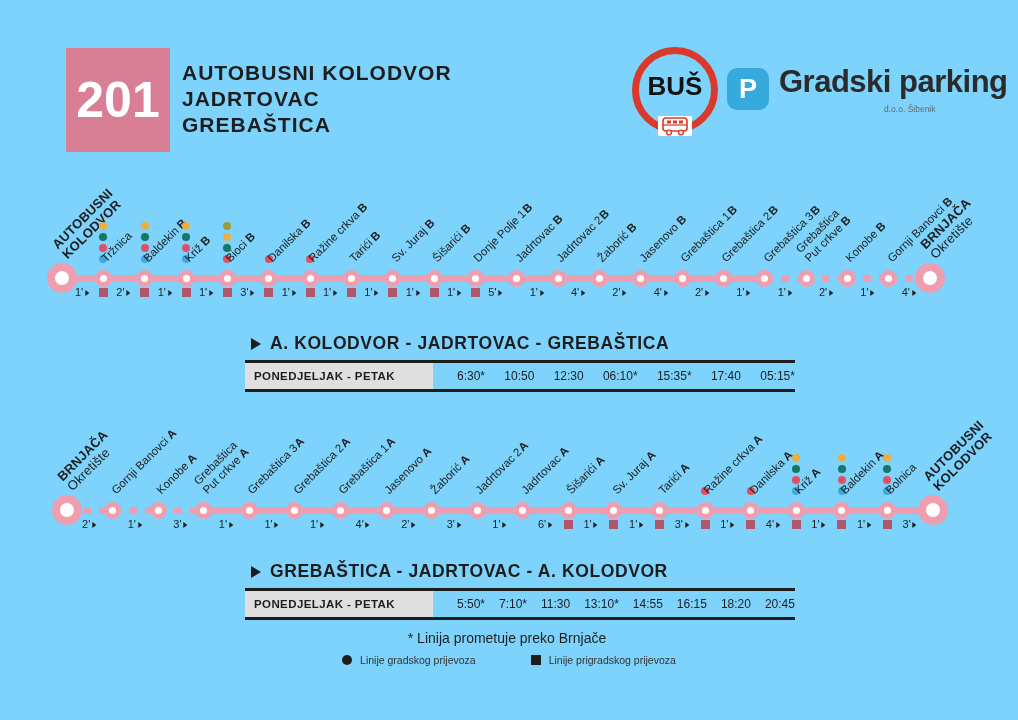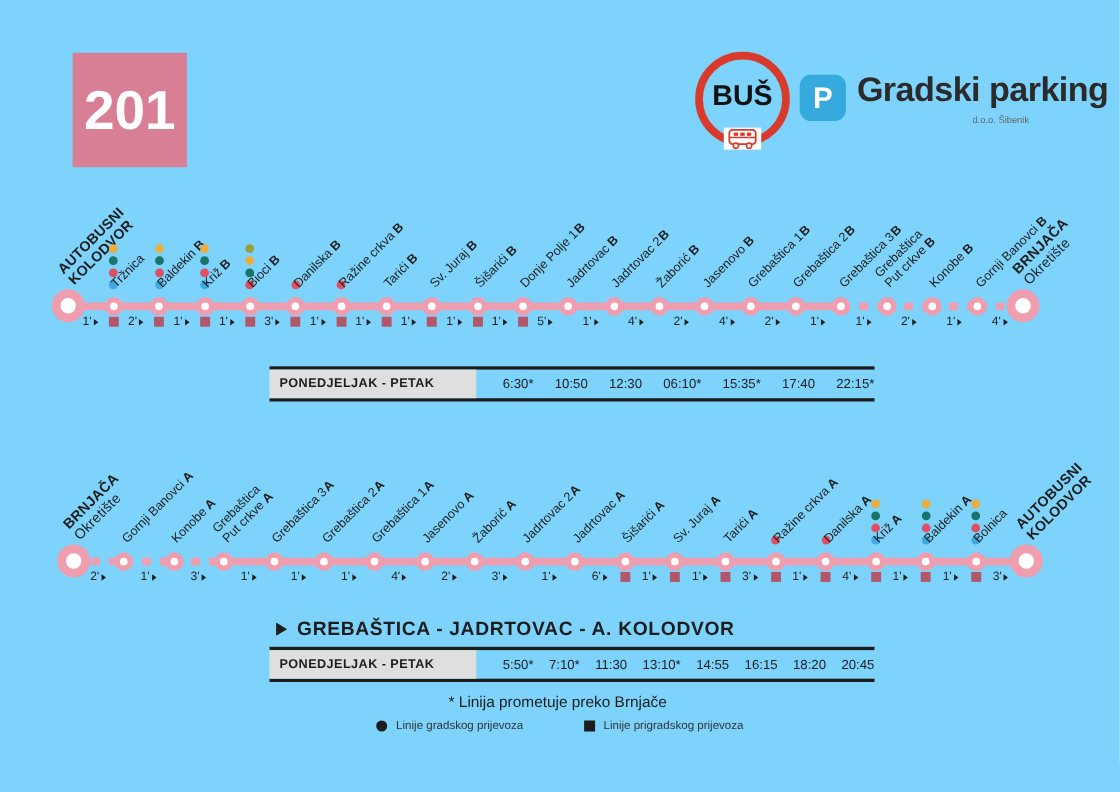--- a/index.html
+++ b/index.html
@@ -61,20 +61,25 @@
   .legend-item{display:flex;align-items:center;gap:8px;}
   .lg-dot{width:10px;height:10px;border-radius:50%;background:#1d1d1d;}
   .lg-sq{width:10px;height:10px;background:#1d1d1d;}
 </style>
 </head>
 <body>
 
 <div class="page">
 
   <div class="badge">201</div>
+  <div class="title">
+    <div>AUTOBUSNI KOLODVOR</div>
+    <div>JADRTOVAC</div>
+    <div>GREBAŠTICA</div>
+  </div>
 
   <div class="bus-logo">
     <div class="bus-word">BUŠ</div>
     <svg class="bus-icon" width="28" height="20" viewBox="0 0 28 20">
       <rect x="2" y="2" width="24" height="13" rx="3" fill="#fff" stroke="#D93A2B" stroke-width="1.6"></rect>
       <line x1="2" y1="9" x2="26" y2="9" stroke="#D93A2B" stroke-width="1.2"></line>
       <rect x="6" y="4.5" width="4" height="3" fill="#D93A2B"></rect>
       <rect x="12" y="4.5" width="4" height="3" fill="#D93A2B"></rect>
       <rect x="18" y="4.5" width="4" height="3" fill="#D93A2B"></rect>
       <circle cx="8" cy="16.5" r="2.4" fill="#fff" stroke="#D93A2B" stroke-width="1.4"></circle>
@@ -593,30 +598,34 @@
       <div class="stopc terminal" style="left: 933px; top: 510px;"></div>
       <div class="lbl-anchor" style="left: 940px; top: 493px;">
         <div class="lbl term">
           <div class="lbl-line b"><span>AUTOBUSNI</span></div>
           <div class="lbl-line b"><span>KOLODVOR</span></div>
         </div>
       </div>
     </div>
 
   <div class="timetable" style="top:333px">
+    <div class="tt-title">
+      <i class="tri"></i>
+      <span>A. KOLODVOR - JADRTOVAC - GREBAŠTICA</span>
+    </div>
     <div class="tt-row">
       <div class="tt-day">PONEDJELJAK - PETAK</div>
       <div class="tt-times">
           <span class="time-cell">6:30*</span>
           <span class="time-cell">10:50</span>
           <span class="time-cell">12:30</span>
           <span class="time-cell">06:10*</span>
           <span class="time-cell">15:35*</span>
           <span class="time-cell">17:40</span>
-          <span class="time-cell">22:15*</span>
+          <span class="time-cell">05:15*</span>
         </div>
     </div>
   </div>
 
   <div class="timetable" style="top:561px">
     <div class="tt-title">
       <i class="tri"></i>
       <span>GREBAŠTICA - JADRTOVAC - A. KOLODVOR</span>
     </div>
     <div class="tt-row">

